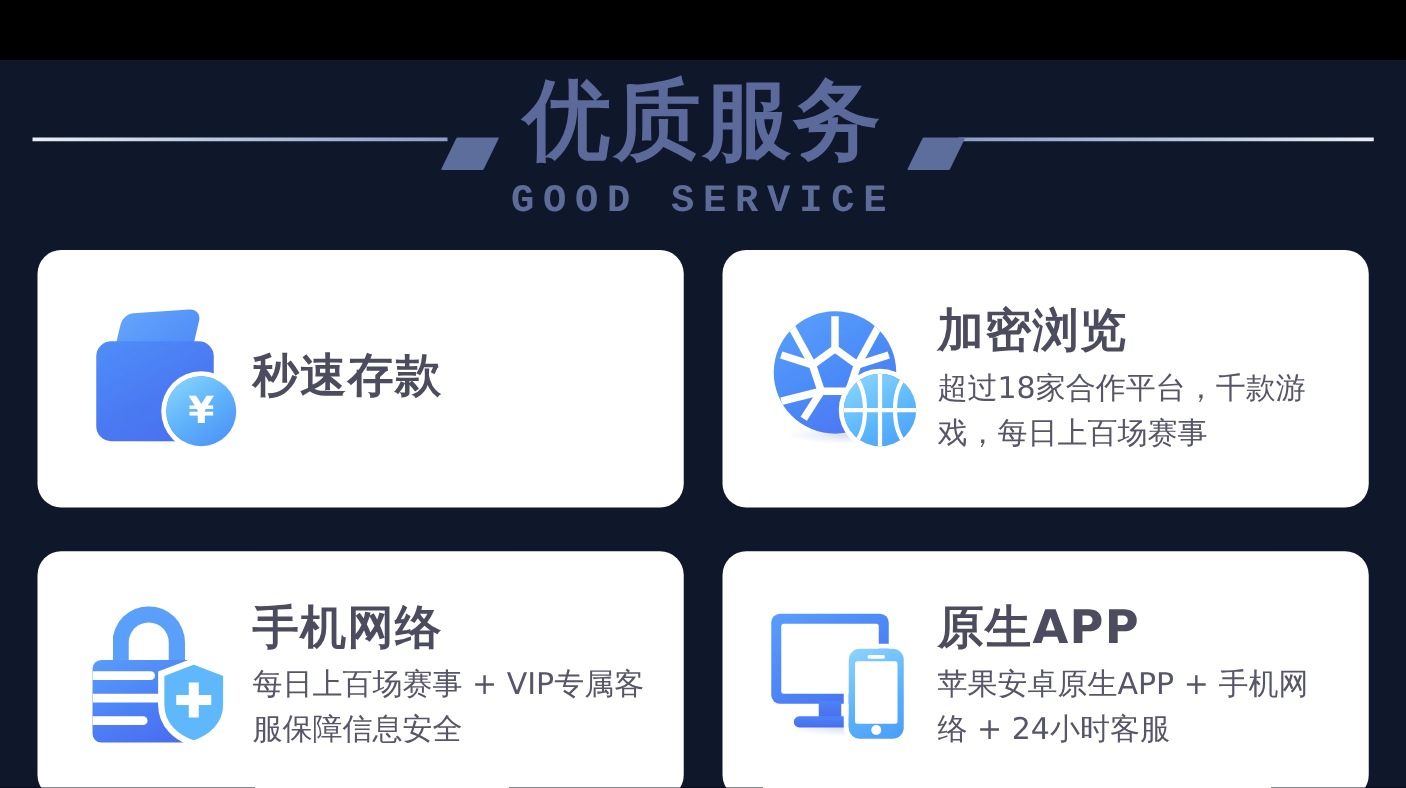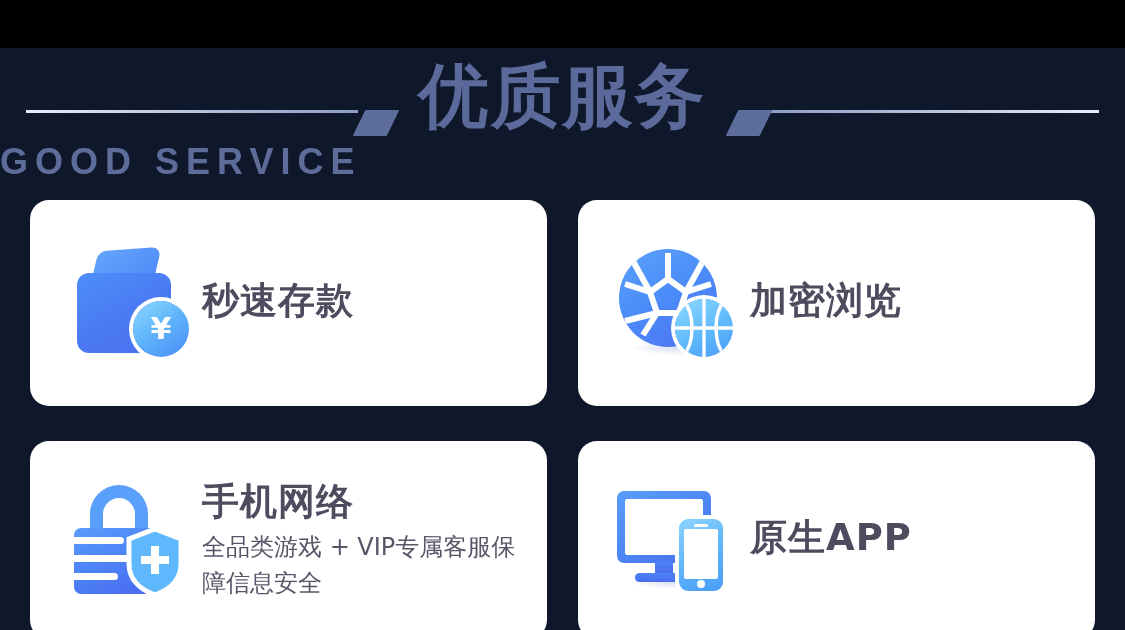--- a/index.html
+++ b/index.html
@@ -50,24 +50,26 @@
     position:absolute; left:0; right:0; top:6px;
     text-align:center;
     font-size:70px; line-height:84px;
     font-weight:bold;
     color:#5b6a9a;
     letter-spacing:2px;
     font-family:"DejaVu Sans","Liberation Sans",sans-serif;
   }
   .title-en {
     position:absolute; left:0; right:0; top:97px;
-    font-size:36px; line-height:34px;
+    text-align:center;
+    font-size:31px; line-height:34px;
     font-weight:bold;
     color:#5d6c99;
     letter-spacing:7px;
+    font-family:Liberation Mono, monospace;
   }
 
   
   .grid {
     position:absolute; left:30px; top:152px;
     width:1065px; height:440px;
     display:grid;
     grid-template-columns:517px 517px;
     grid-template-rows:206px 198px;
     column-gap:31px; row-gap:35px;
@@ -314,20 +316,21 @@
                 <line x1="-2" y1="29" x2="60" y2="29"></line>
                 <path d="M8,1 C20,14 20,44 8,57"></path>
                 <path d="M50,1 C38,14 38,44 50,57"></path>
               </g>
             </svg>
           </div>
         </div>
       </div>
       <div class="txt-wrap">
         <div class="card-title">加密浏览</div>
+        <div class="card-sub">超过18家合作平台，千款游戏，每日上百场赛事</div>
       </div>
     </div>
 
     <div class="card">
       <div class="icon-wrap">
         <div class="lock">
           <div class="shadow-blob"></div>
           <div class="shackle"></div>
           <div class="body">
             <i class="s1"></i>
@@ -337,21 +340,21 @@
           <div class="shield">
             <svg width="58" height="68" viewBox="0 0 58 68">
               <path d="M29,1 L55,11 L55,36 C55,52 43,62 29,67 C15,62 3,52 3,36 L3,11 Z" fill="#5fb8fb" stroke="#ffffff" stroke-width="5"></path>
               <path d="M25,18 L33,18 L33,28 L43,28 L43,36 L33,36 L33,46 L25,46 L25,36 L15,36 L15,28 L25,28 Z" fill="#ffffff"></path>
             </svg>
           </div>
         </div>
       </div>
       <div class="txt-wrap">
         <div class="card-title">手机网络</div>
-        <div class="card-sub">全品类游戏 + VIP专属客服保障信息安全</div>
+        <div class="card-sub">每日上百场赛事 + VIP专属客服保障信息安全</div>
       </div>
     </div>
 
     <div class="card">
       <div class="icon-wrap">
         <div class="devices">
           <div class="shadow-blob"></div>
           <div class="monitor">
             <div class="screen"></div>
           </div>
@@ -359,17 +362,18 @@
           <div class="base"></div>
           <div class="phone">
             <div class="speaker"></div>
             <div class="pscreen"></div>
             <div class="home"></div>
           </div>
         </div>
       </div>
       <div class="txt-wrap">
         <div class="card-title">原生APP</div>
+        <div class="card-sub narrow">苹果安卓原生APP + 手机网络 + 24小时客服</div>
       </div>
     </div>
 
   </div>
 </div>
 
 </body></html>

